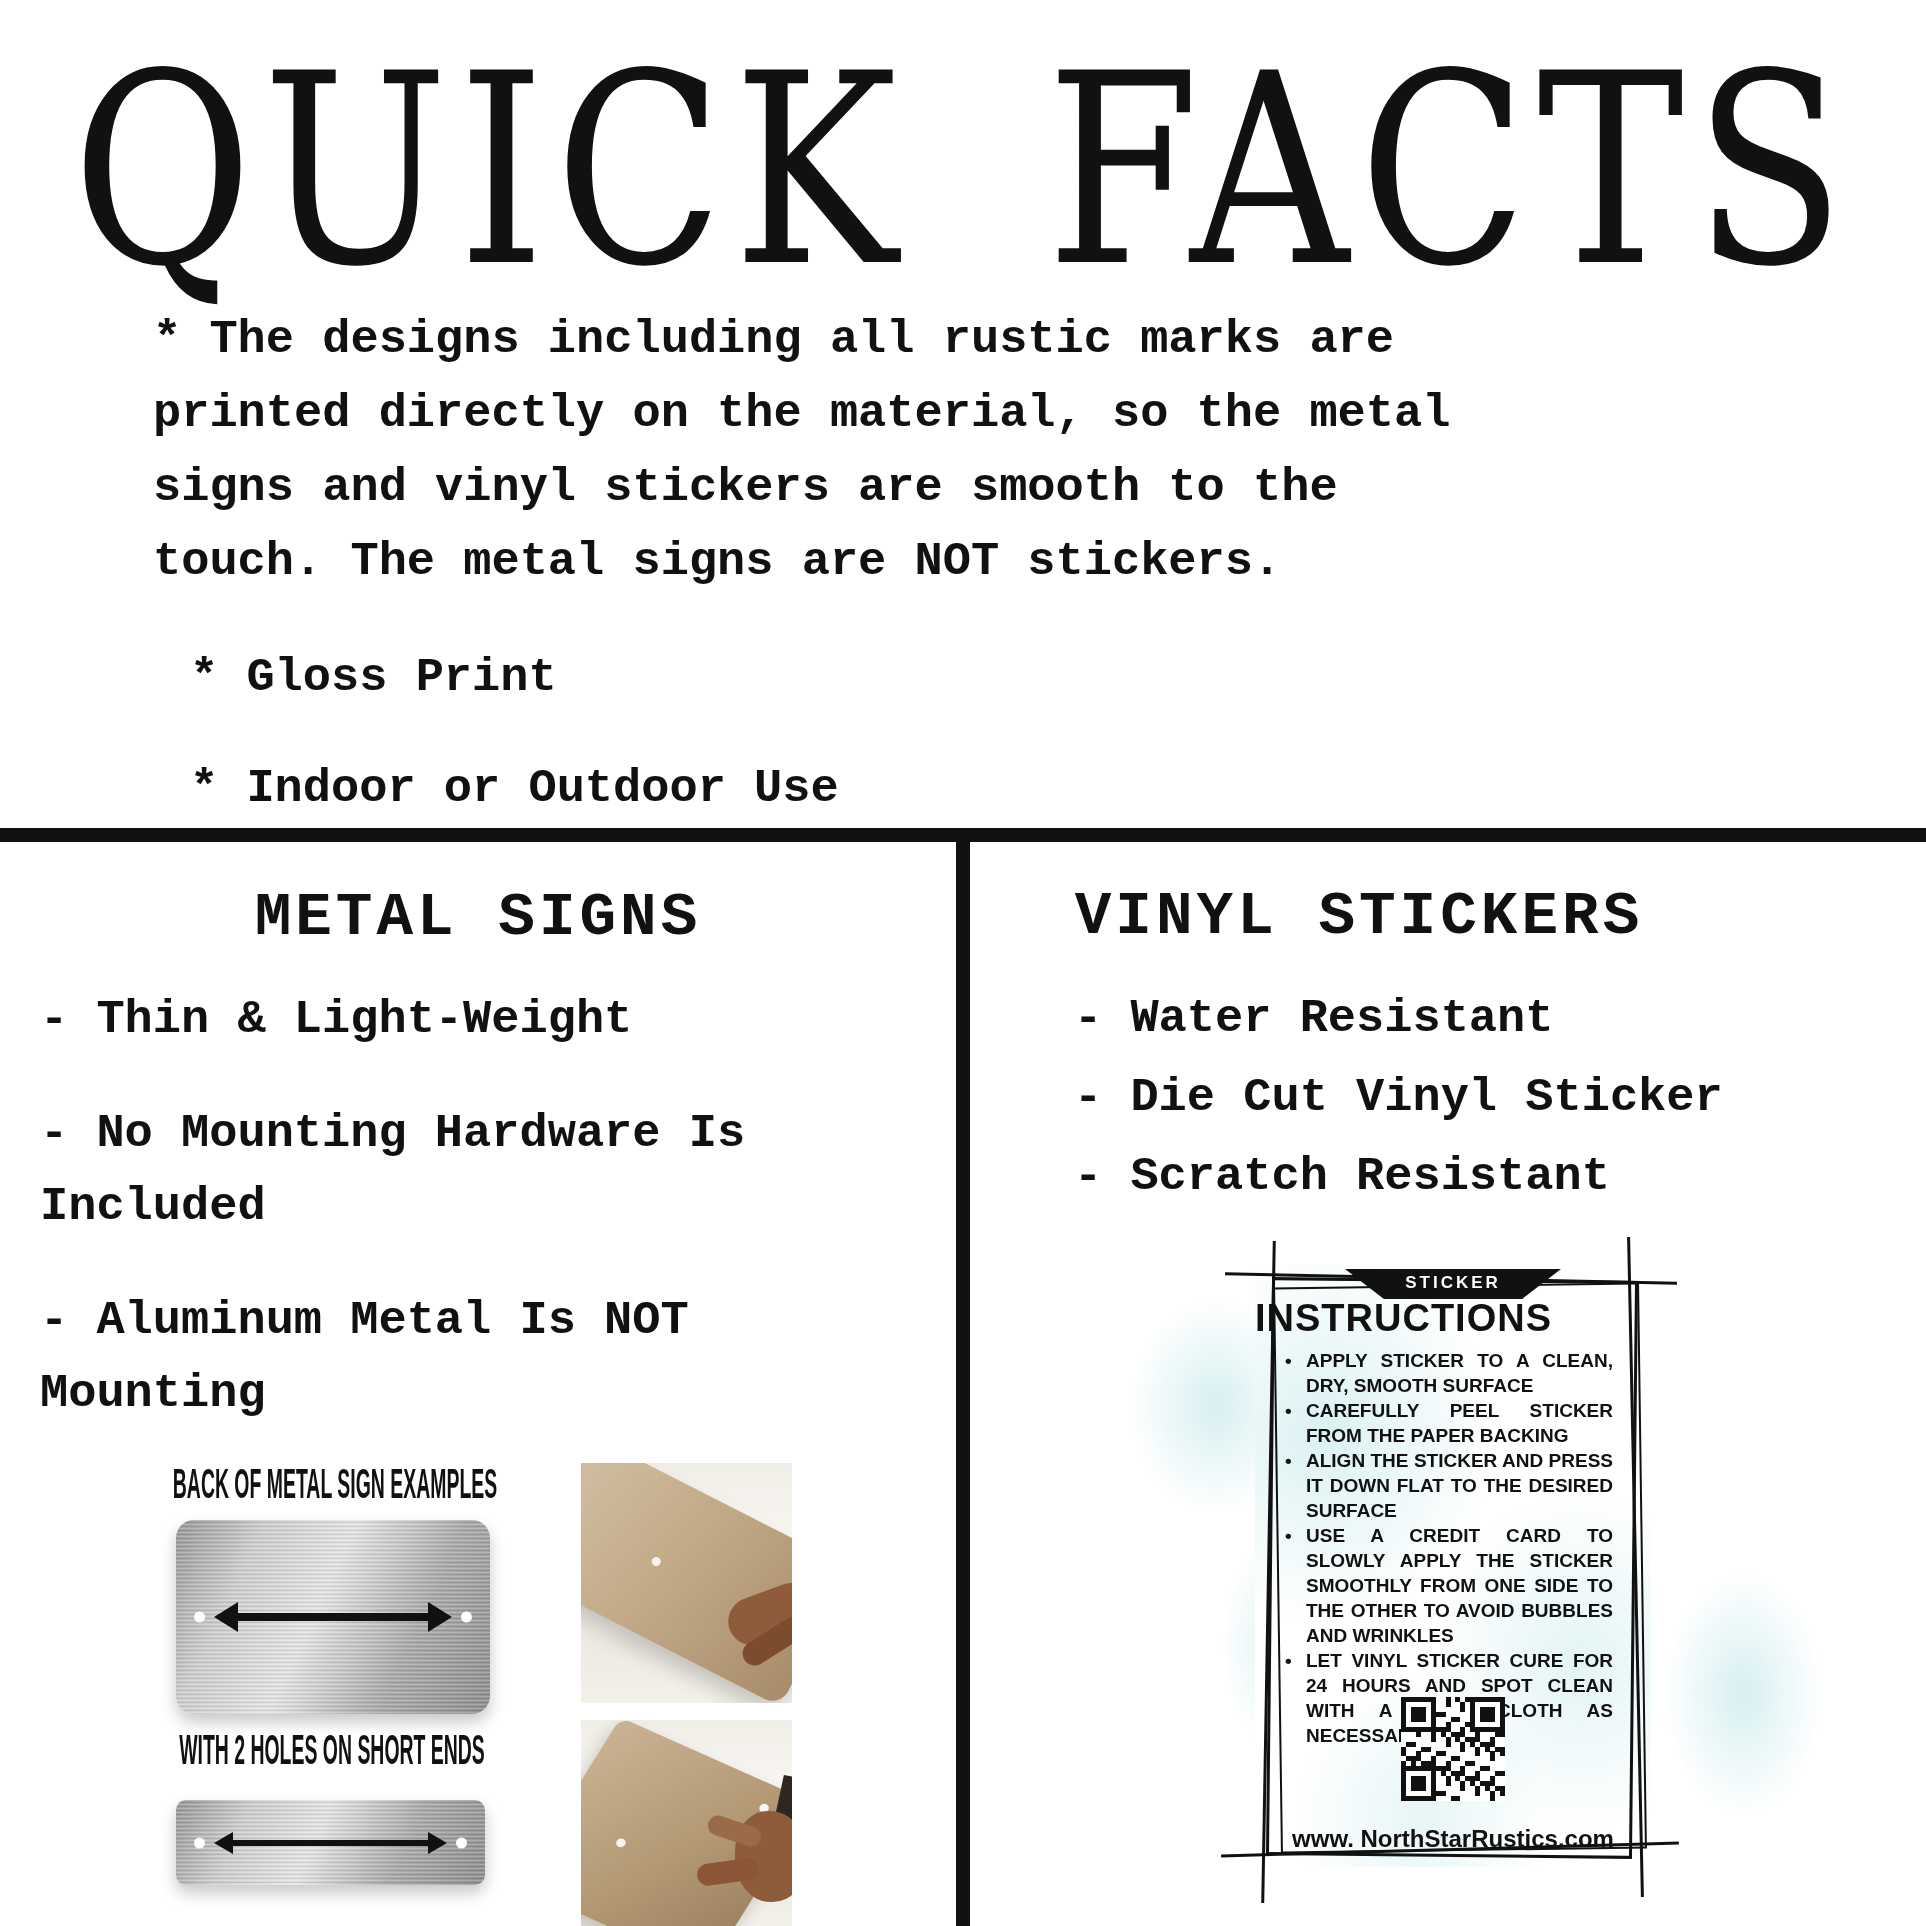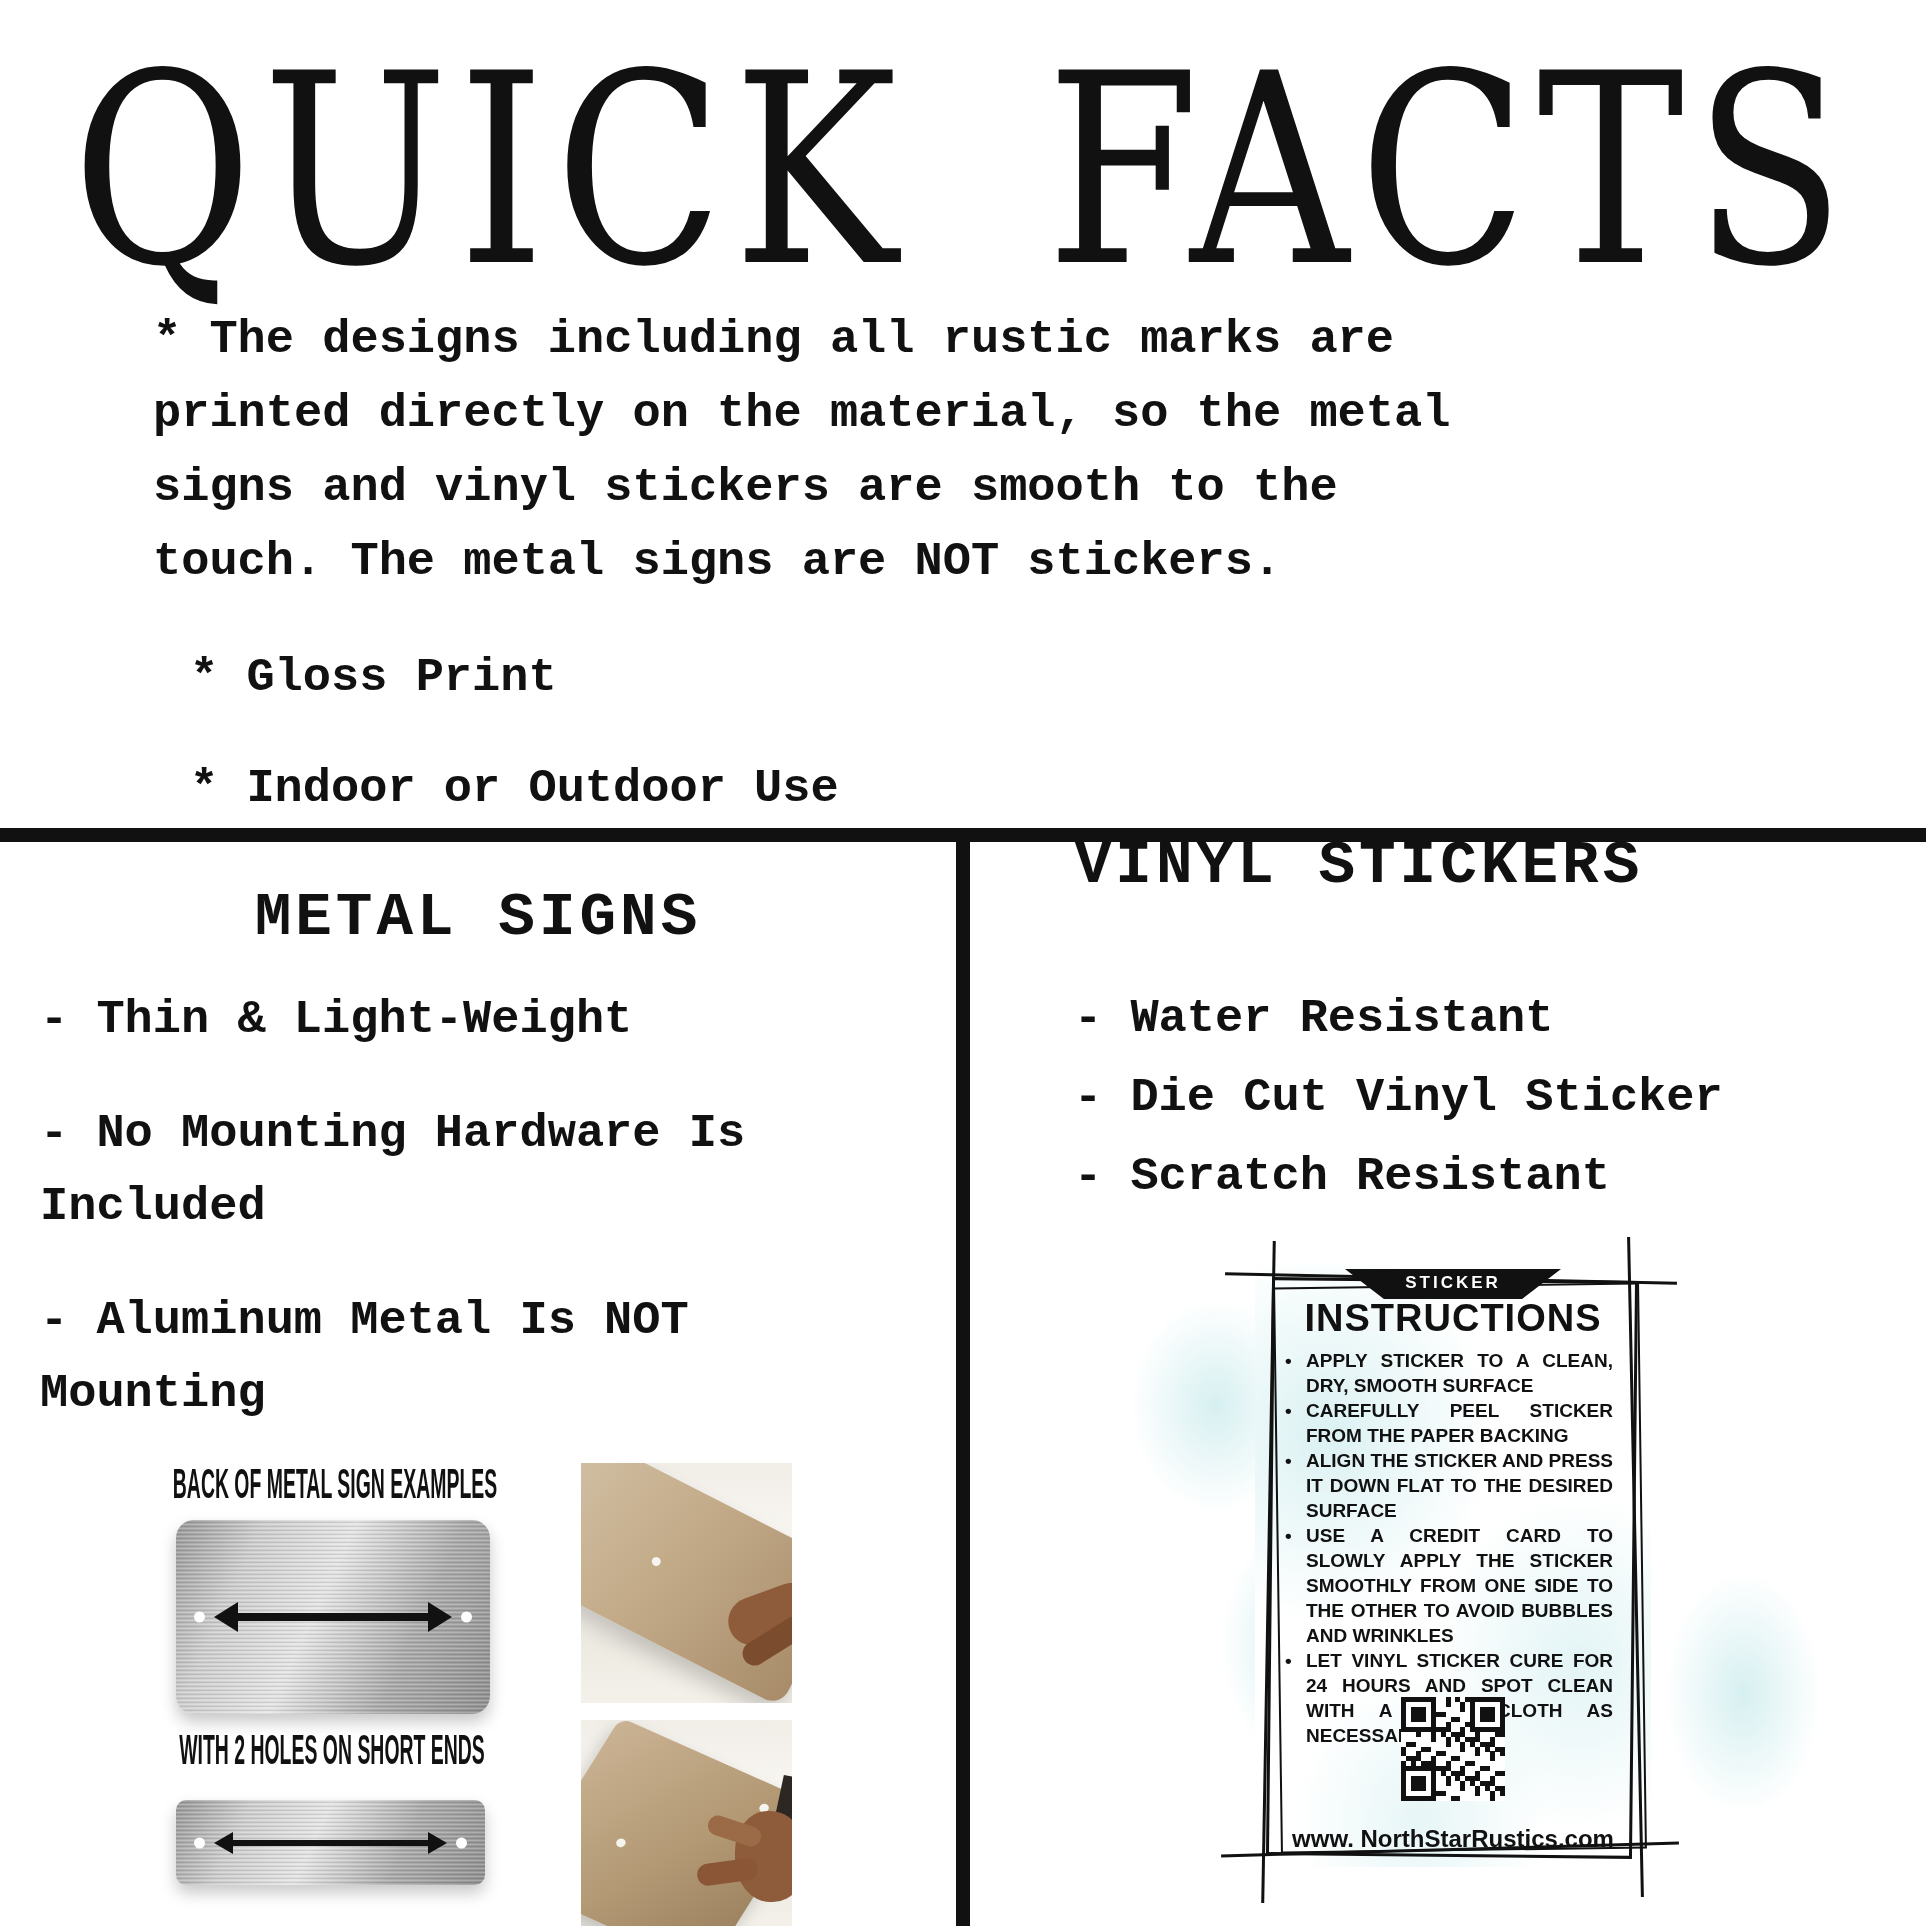--- a/index.html
+++ b/index.html
@@ -17,21 +17,21 @@
   #intro-bullets{position:absolute;left:190px;top:641px;font-size:47px;line-height:74px;}
   #intro-bullets .ibullet{white-space:nowrap;margin-bottom:37px;}
 
   
   #hdivider{position:absolute;left:0;top:828px;width:1927px;height:14px;background:#111;}
   #vdivider{position:absolute;left:956px;top:842px;width:14px;height:1085px;background:#111;}
 
   
   .col-heading{position:absolute;font-size:61px;letter-spacing:4px;white-space:nowrap;text-align:center;}
   #metal-heading{left:0;width:956px;top:883px;}
-  #vinyl-heading{left:970px;width:778px;top:831px;}
+  #vinyl-heading{left:970px;width:778px;top:882px;}
 
   
   .col-bullets{position:absolute;font-size:47px;line-height:73px;}
   #metal-bullets{left:40px;top:983px;width:792px;}
   #metal-bullets .cbullet{width:752px;margin-bottom:41px;}
   #vinyl-bullets{left:1074px;top:982px;}
   #vinyl-bullets .cbullet{white-space:nowrap;margin-bottom:6px;}
 
   
   .condensed{position:absolute;font-family:"Liberation Sans",sans-serif;font-weight:700;
@@ -92,21 +92,21 @@
   .sk.h{height:3px;} .sk.v{width:3px;}
   #sk-top{left:-30px;right:-26px;top:12px;transform:rotate(1.2deg);}
   #sk-bottom{left:-34px;right:-28px;bottom:16px;transform:rotate(-1.6deg);}
   #sk-left{top:-24px;bottom:-36px;left:12px;transform:rotate(1deg);}
   #sk-right{top:-28px;bottom:-30px;right:14px;transform:rotate(-1.2deg);}
 
   #sticker-tab{position:absolute;left:50%;top:4px;transform:translateX(-50%);width:216px;height:30px;
     background:#111;clip-path:polygon(0 0,100% 0,82% 100%,18% 100%);
     color:#fff;font-family:"Liberation Sans",sans-serif;font-weight:700;font-size:17px;
     letter-spacing:3px;text-align:center;line-height:28px;}
-  #card-title{position:absolute;left:0;right:0;top:32px;text-align:center;
+  #card-title{position:absolute;left:0;right:0;top:32px;text-align:left;
     font-family:"Liberation Sans",sans-serif;font-weight:700;font-size:38px;letter-spacing:1px;}
   #card-list{position:absolute;left:51px;right:38px;top:83px;margin:0;padding:0;list-style:none;}
   #card-list li{position:relative;font-family:"Liberation Sans",sans-serif;font-weight:700;
     font-size:19px;line-height:25px;text-align:justify;}
   #card-list li::before{content:"•";position:absolute;left:-21px;top:0;}
   #qr-code{position:absolute;left:50%;top:432px;transform:translateX(-50%);width:104px;height:104px;background:#fff;}
   #card-url{position:absolute;left:0;right:0;top:560px;text-align:center;
     font-family:"Liberation Sans",sans-serif;font-weight:700;font-size:24px;}
 </style>
 </head>

